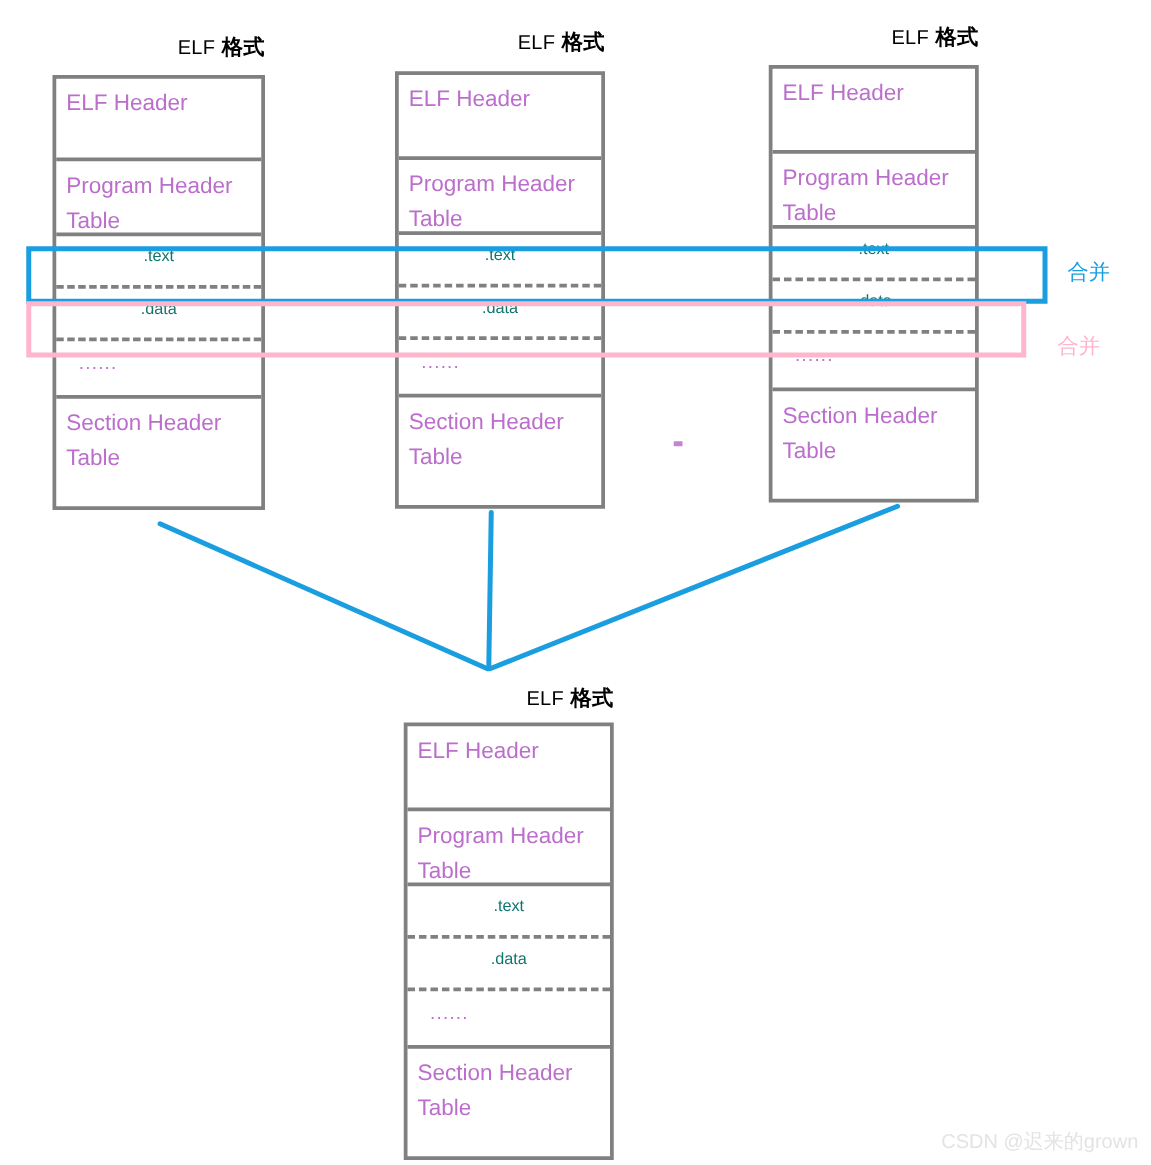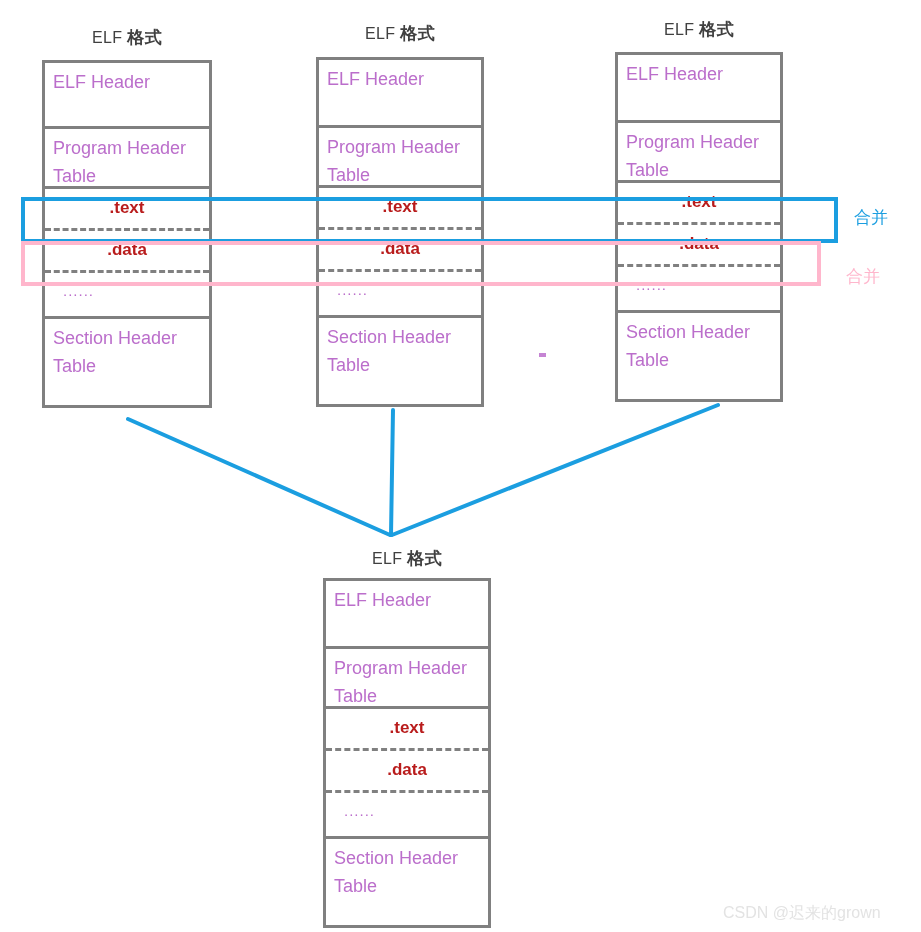--- a/index.html
+++ b/index.html
@@ -25,22 +25,22 @@
   
   .elf-group {
     position: absolute;
   }
 
   .elf-title {
     position: absolute;
     top: 0;
     left: 0;
     width: 100%;
-    text-align: center;
-    color: #404040;
+    text-align: right;
+    color: #000000;
     font-size: 17px;
     font-weight: bold;
     letter-spacing: 0.3px;
     white-space: nowrap;
   }
   .elf-title .lat {
     font-weight: normal;
     font-size: 16px;
   }
 
@@ -63,23 +63,23 @@
   }
   .elf-row.solid-bottom {
     border-bottom: 3px solid #808080;
   }
   .elf-row.dashed-bottom {
     border-bottom: 3px dashed #808080;
   }
   .elf-row.center {
     text-align: center;
     padding-left: 0;
-    color: #b91c1c;
-    font-weight: bold;
-    font-size: 17px;
+    color: #0f766e;
+    font-weight: normal;
+    font-size: 13px;
   }
   .elf-row.ellipsis {
     text-align: left;
     padding-left: 18px;
     color: #bb6ecb;
     font-size: 15px;
     letter-spacing: 1px;
   }
   .elf-row .line2 {
     display: block;
@@ -255,15 +255,15 @@
     </div>
     <div class="elf-row ellipsis solid-bottom" style="height:46px;">
       <span>......</span>
     </div>
     <div class="elf-row" style="height:86px;">
       <span>Section Header</span>
       <span class="line2">Table</span>
     </div>
   </div>
 
-  <div class="watermark" style="left:723px; top:903px;">CSDN @迟来的grown</div>
+  <div class="watermark" style="left:753px; top:903px;">CSDN @迟来的grown</div>
 
 </div>
 
 </body></html>

